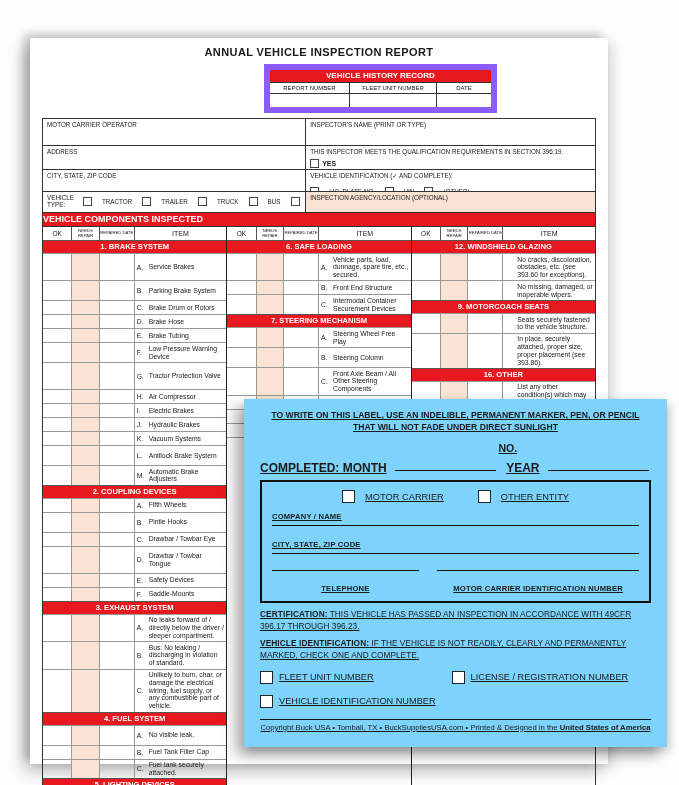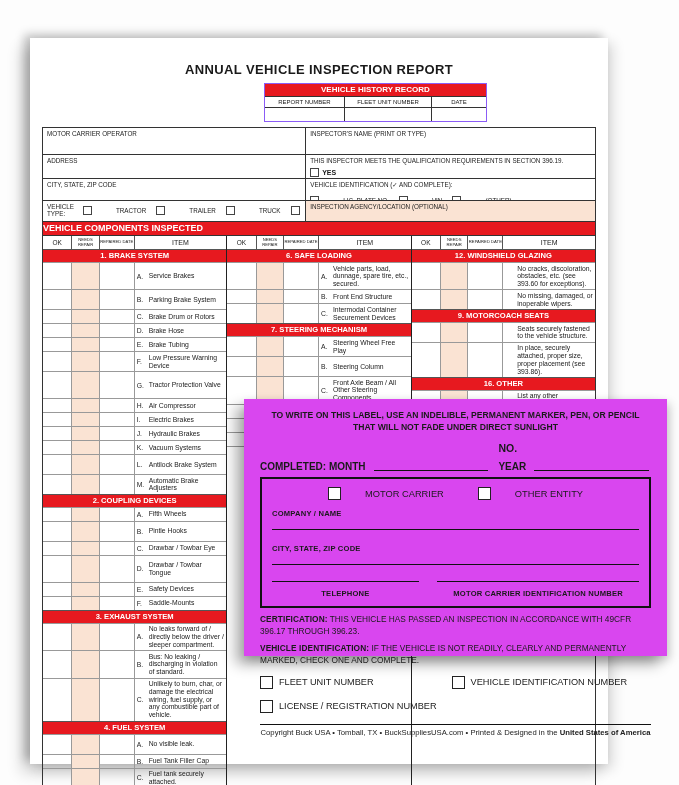--- a/index.html
+++ b/index.html
@@ -3,23 +3,23 @@
 <meta charset="utf-8">
 <style>
   html,body{margin:0;padding:0;width:679px;height:785px;background:#fdfdfd;overflow:hidden;
     font-family:"Liberation Sans",sans-serif;color:#1a1a1a;}
   .stage{position:relative;width:679px;height:785px;}
 
   
   .paper{position:absolute;left:30px;top:38px;width:578px;height:726px;background:#ffffff;
     box-shadow:-6px -4px 9px rgba(0,0,0,.22), -9px 9px 14px rgba(0,0,0,.16), 5px 5px 12px rgba(0,0,0,.14);
     padding:8px 12px;box-sizing:border-box;}
-  .title{text-align:center;font-weight:bold;font-size:13px;letter-spacing:.4px;margin:16px 0 6px;}
-
-  .history{margin-left:40%;width:40%;border:1px solid #8b5cf6;}
+  .title{text-align:center;font-weight:bold;font-size:11px;letter-spacing:.4px;margin:0 0 6px;}
+
+  .history{margin-left:40%;width:40%;border:6px solid #8b5cf6;}
   .hist-bar{background:var(--accent);color:#fff;font-weight:bold;font-size:8px;text-align:center;
     height:12px;line-height:12px;}
   .hist-cols,.hist-vals{display:grid;grid-template-columns:36% 39% 25%;}
   .hist-col{font-size:6px;text-align:center;border-top:1px solid #333;border-left:1px solid #333;
     padding:2px 0;}
   .hist-col:first-child{border-left:none;}
   .hist-cell{height:13px;border-top:1px solid #333;border-left:1px solid #333;}
   .hist-cell:first-child{border-left:none;}
 
   .fields{display:grid;grid-template-columns:47.5% 52.5%;border:1.2px solid #333;margin-top:5px;
@@ -55,40 +55,40 @@
   .crow>div{border-right:1px solid #999;}
   .crow>div:last-child{border-right:none;}
   .c-nr{background:var(--peach);}
   .c-item{display:flex;align-items:center;padding:1.5px 2px;box-sizing:border-box;}
   .c-key{width:12px;flex:none;font-size:6.8px;}
   .c-txt{flex:1;font-size:6.8px;line-height:1.15;}
   .tall{min-height:26px;}
   .semitall{min-height:19px;}
 
   
-  .card{position:absolute;left:244px;top:399px;width:423px;height:257px;background:#d946ef;z-index:5;
+  .card{position:absolute;left:244px;top:399px;width:423px;height:348px;background:#7dd3fc;z-index:5;
     box-shadow:-8px 8px 13px rgba(0,0,0,.33), 3px 4px 9px rgba(0,0,0,.18);
-    padding:11px 16px 6px;box-sizing:border-box;}
+    padding:11px 16px 6px;box-sizing:border-box;text-decoration:underline;}
   .card-note{font-weight:bold;font-size:8.6px;text-align:center;line-height:1.35;}
   .card-title{font-weight:bold;font-size:15px;text-align:center;letter-spacing:1.6px;margin-top:7px;}
   .card-no{font-weight:bold;font-size:10.5px;margin:9px 0 0 61%;}
-  .completed-row{display:flex;align-items:center;font-weight:bold;font-size:10px;margin-top:7px;}
+  .completed-row{display:flex;align-items:flex-start;font-weight:bold;font-size:12px;margin-top:7px;}
   .cline{flex:1;border-bottom:1.4px solid #111;margin:0 10px 1px 8px;height:9px;}
   .cline2{flex:1;border-bottom:1.4px solid #111;margin:0 2px 1px 8px;height:9px;}
   .record-box{border:2px solid #111;margin-top:5px;padding:4px 10px 8px;}
   .record-heading{font-size:9.6px;text-align:center;letter-spacing:.1px;}
   .record-cbrow{display:flex;justify-content:center;gap:34px;margin-top:4px;font-size:9.3px;}
   .cb2{display:inline-block;width:11px;height:11px;border:1.4px solid #222;background:#fff;flex:none;}
-  .cbopt{display:inline-flex;align-items:center;gap:24px;}
+  .cbopt{display:inline-flex;align-items:center;gap:10px;}
   .field-line{font-weight:bold;font-size:7.6px;border-bottom:1.2px solid #111;margin-top:14px;
-    padding-bottom:11px;letter-spacing:.2px;}
+    padding-bottom:4px;letter-spacing:.2px;}
   .field-line.first{margin-top:9px;}
   .tel-row{display:flex;justify-content:space-between;margin-top:16px;}
   .tel-cell{border-top:1.4px solid #111;text-align:center;font-weight:bold;font-size:7.6px;
-    padding-top:7px;letter-spacing:.2px;}
+    padding-top:13px;letter-spacing:.2px;}
   .tel-left{width:40%;} .tel-right{width:55%;}
   .card-para{font-size:8.3px;line-height:1.4;margin-top:6px;}
   .card-para b{letter-spacing:.1px;}
   .card-cbgrid{display:grid;grid-template-columns:49% 51%;row-gap:11px;margin-top:9px;font-size:9.2px;}
   .gi{display:flex;align-items:center;gap:6px;}
   .other-line{flex:1;border-bottom:1.3px solid #111;height:9px;margin-right:4px;}
   .card-divider{border-top:1.4px solid #111;margin-top:11px;}
   .card-footer{font-size:7.7px;text-align:center;margin-top:3px;color:#222;}
 </style>
 </head>
@@ -628,25 +628,25 @@
       <b>VEHICLE IDENTIFICATION:</b><span> IF THE VEHICLE IS NOT READILY, CLEARLY AND PERMANENTLY MARKED, CHECK ONE AND COMPLETE.</span>
     </div>
 
     <div class="card-cbgrid" id="id-opts">
         <div class="gi">
           <span class="cb2"></span>
           <span>FLEET UNIT NUMBER</span>
         </div>
         <div class="gi">
           <span class="cb2"></span>
-          <span>VEHICLE IDENTIFICATION NUMBER</span>
+          <span>LICENSE / REGISTRATION NUMBER</span>
         </div>
         <div class="gi">
           <span class="cb2"></span>
-          <span>LICENSE / REGISTRATION NUMBER</span>
+          <span>VEHICLE IDENTIFICATION NUMBER</span>
         </div>
       </div>
 
     <div class="card-divider"></div>
     <div class="card-footer">
       <span>Copyright Buck USA • Tomball, TX • BuckSuppliesUSA.com • Printed &amp; Designed in the </span><b>United States of America</b>
     </div>
   </div>
 
 </div>

